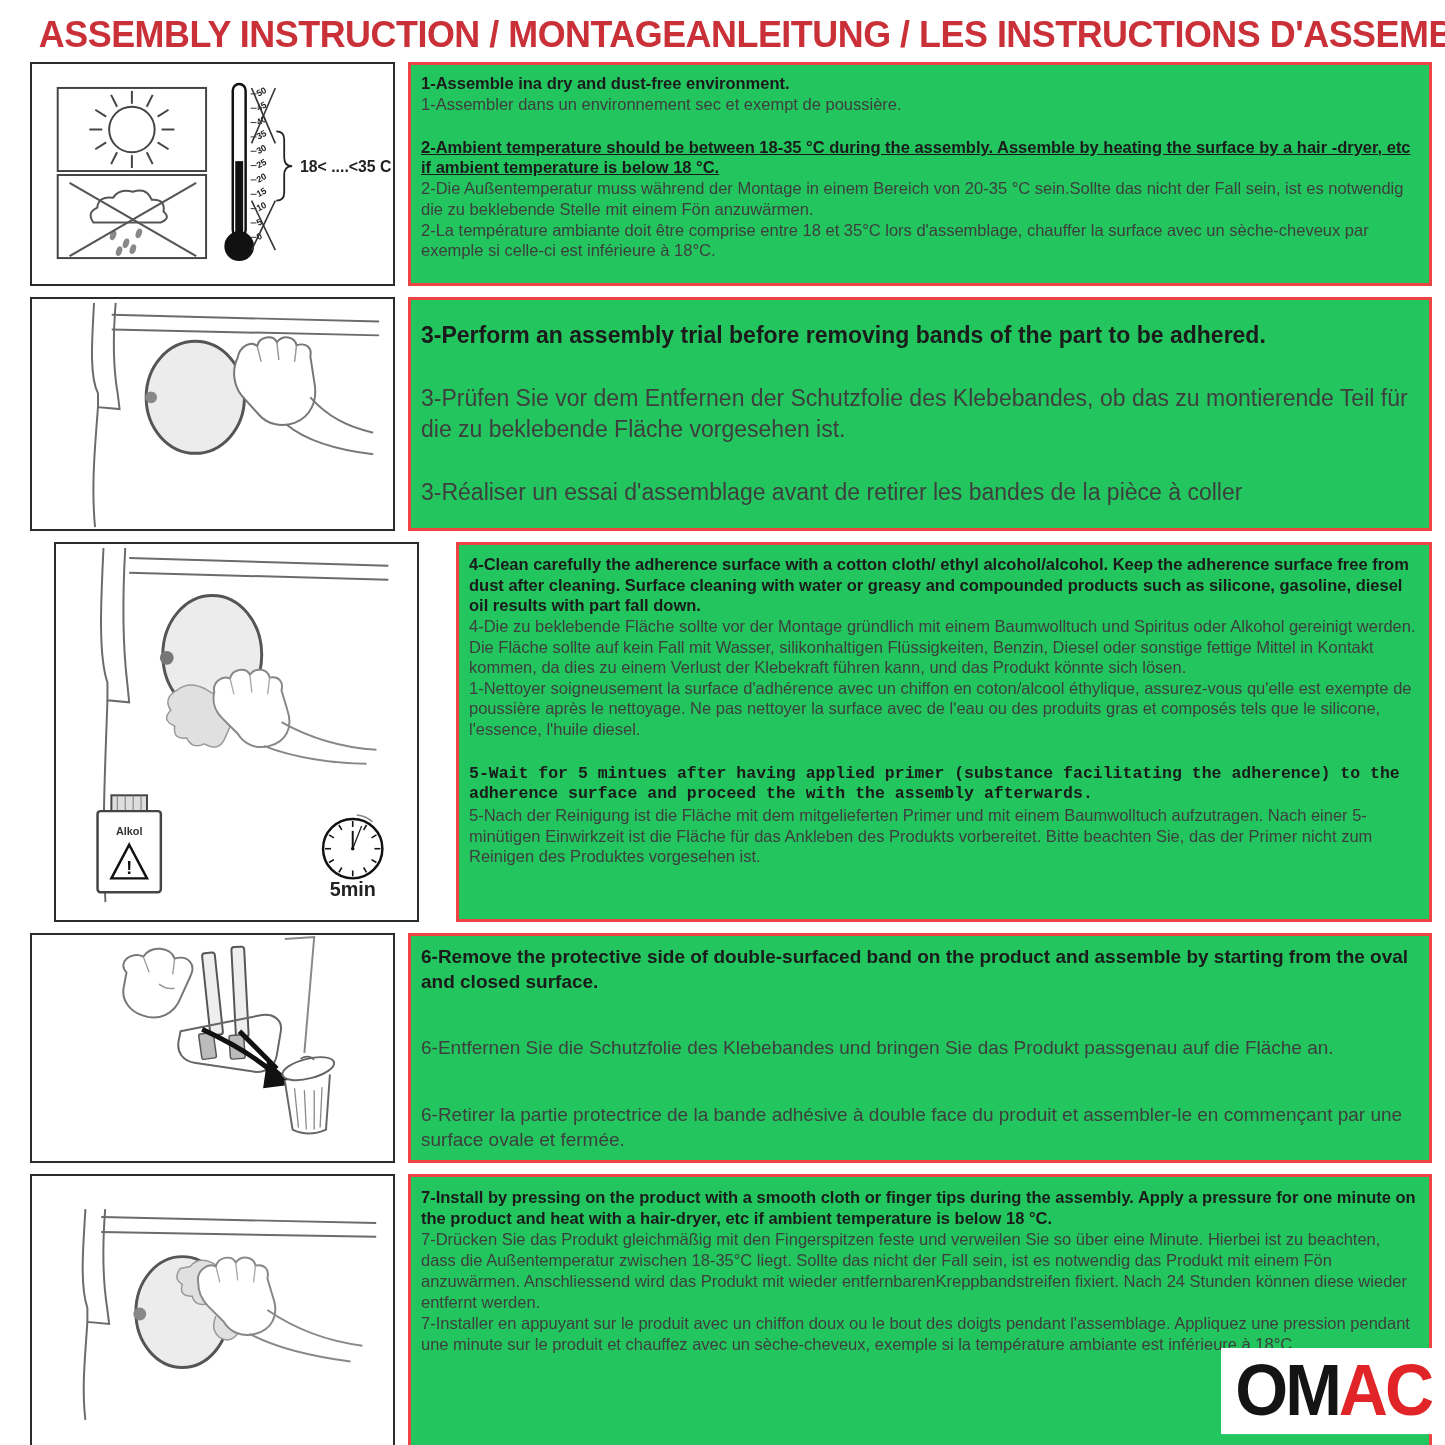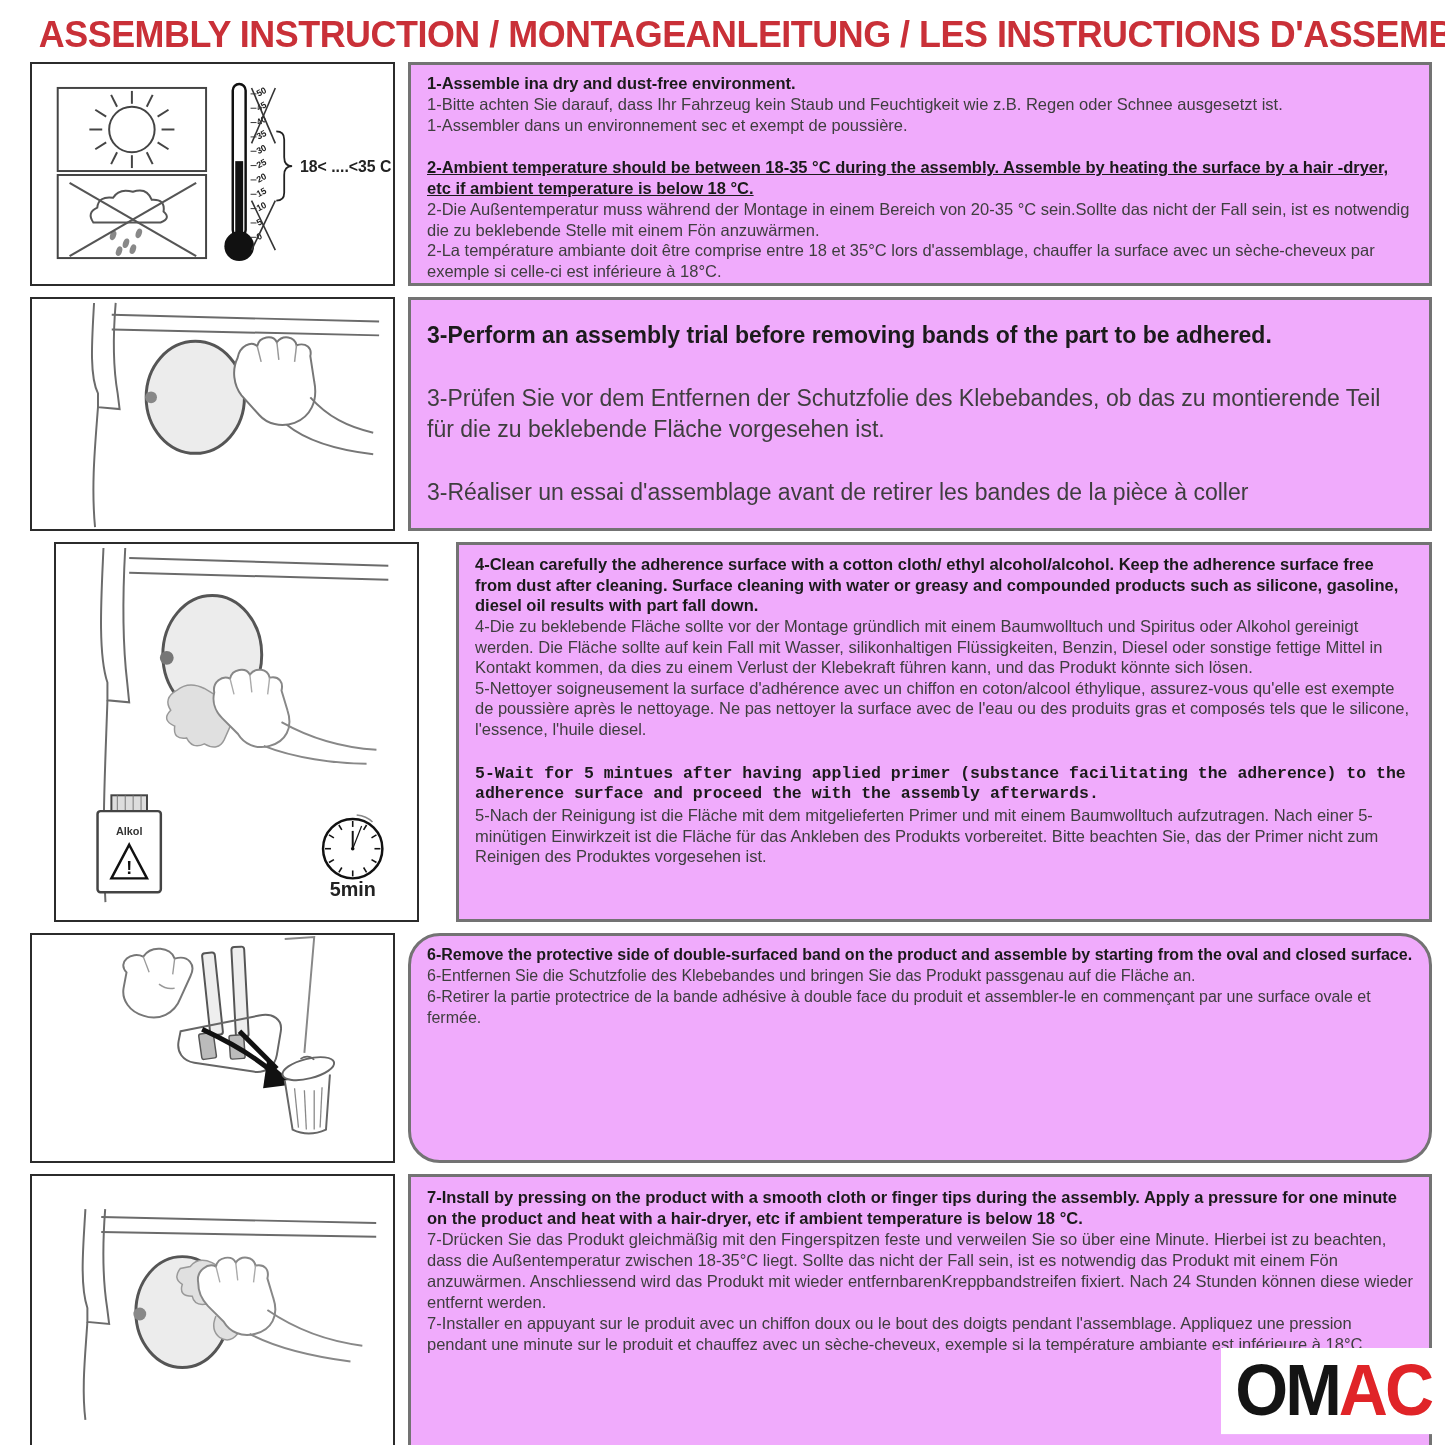--- a/index.html
+++ b/index.html
@@ -4,36 +4,36 @@
 <style>
   html,body{margin:0;padding:0;background:#fff;}
   .page{position:relative;width:1445px;height:1445px;background:#fff;overflow:hidden;
         font-family:"Liberation Sans",sans-serif;color:#222;}
   h1.title{margin:0;padding:14px 0 6px 40px;font-size:37px;font-weight:bold;
         letter-spacing:-0.5px;color:#c9303а;}
   h1.title{color:#c93038;transform:scaleX(.97);transform-origin:left center;white-space:nowrap;}
   .row{display:flex;gap:13px;margin:0 13px 11px 30px;}
   .illus{flex:none;width:365px;border:2px solid #2b2b2b;background:#fff;box-sizing:border-box;}
   .illus svg{display:block;width:100%;height:100%;}
-  .tbox{flex:1;border:3px solid #737373;background:#f0abfc;box-sizing:border-box;
-        padding:8px 16px;overflow:hidden;}
+  .tbox{flex:1;border:3px solid #ef4444;background:#22c55e;box-sizing:border-box;
+        padding:8px 10px;overflow:hidden;}
   .tbox p{margin:0;}
   .b{font-weight:bold;color:#1b1b1b;}
   .n{font-weight:normal;color:#3e3e3e;}
   .r1 .illus,.r1 .tbox{height:224px;}
   .r2 .illus,.r2 .tbox{height:234px;gap:32px;}
   .r3 .illus,.r3 .tbox{height:380px;margin-left:24px;}
   .r4 .illus,.r4 .tbox{height:230px;}
   .r5 .illus,.r5 .tbox{height:279px;}
   .t1{font-size:16.5px;line-height:1.26;}
   .t1 .gap{margin-top:22px;text-decoration:underline;}
   .t2{font-size:23px;line-height:1.34;display:flex;flex-direction:column;justify-content:center;}
   .t3{font-size:16.5px;line-height:1.25;padding-top:9px;}
   .t3 .gap{margin-top:24px;font-family:Liberation Mono, monospace;}
-  .t4{font-size:16px;line-height:1.32;display:flex;flex-direction:column;justify-content:flex-start;border-radius:32px;}
+  .t4{font-size:19px;line-height:1.32;display:flex;flex-direction:column;justify-content:space-between;}
   .t5{font-size:16.5px;line-height:1.27;padding-top:10px;}
   .logo{position:absolute;right:12px;top:1348px;background:#fff;padding:0 2px 0 14px;
         font-weight:900;font-size:68px;letter-spacing:-3px;line-height:1.2;
         transform:scaleY(1.05);transform-origin:center top;white-space:nowrap;}
   .lg-black{color:#141414;}
   .lg-red{color:#e02428;}
   .ln{stroke:#6b6b6b;stroke-width:2;fill:none;}
   .ink{stroke:#444;fill:none;}
 </style>
 </head>
@@ -115,21 +115,20 @@
             <line x1="222" y1="136" x2="246" y2="186"></line>
               <line x1="246" y1="136" x2="222" y2="186"></line>
           </g>
           <path d="M247,66 Q255,66 255,74 L255,92 Q255,101 263,101 Q255,101 255,110 L255,128 Q255,136 247,136" stroke="#222" stroke-width="1.8" fill="none"></path>
           <text x="271" y="107" font-size="16" font-weight="bold" fill="#222">18&lt; ....&lt;35 C</text>
         </g>
       </svg>
     </div>
     <div class="tbox t1">
       <p class="b">1-Assemble ina dry and dust-free environment.</p>
-      <p class="n">1-Bitte achten Sie darauf, dass Ihr Fahrzeug kein Staub und Feuchtigkeit wie z.B. Regen oder Schnee ausgesetzt ist.</p>
       <p class="n">1-Assembler dans un environnement sec et exempt de poussière.</p>
       <p class="b gap">2-Ambient temperature should be between 18-35 °C  during the assembly. Assemble by heating the surface by a hair -dryer, etc if ambient temperature is below 18 °C.</p>
       <p class="n">2-Die Außentemperatur muss während der Montage in einem Bereich von 20-35 °C  sein.Sollte das nicht der Fall sein, ist es notwendig die zu beklebende Stelle mit einem Fön anzuwärmen.</p>
       <p class="n">2-La température ambiante doit être comprise entre 18 et 35°C lors d'assemblage, chauffer la surface avec un sèche-cheveux par exemple si celle-ci est inférieure à 18°C.</p>
     </div>
   </section>
 
   <section class="row r2">
     <div class="illus">
       <svg viewBox="0 0 365 234">
@@ -225,21 +224,21 @@
           <line x1="300" y1="308" x2="309" y2="285" stroke="#111" stroke-width="1.2"></line>
           <circle cx="300" cy="308" r="1.8" fill="#111"></circle>
           <path d="M304,274 Q314,275 320,281" stroke="#888" stroke-width="1.5" fill="none"></path>
           <text x="300" y="356" text-anchor="middle" font-size="20" font-weight="600" fill="#222">5min</text>
         </g>
       </svg>
     </div>
     <div class="tbox t3">
       <p class="b">4-Clean carefully the adherence surface with a cotton cloth/ ethyl alcohol/alcohol. Keep the adherence surface free from dust after cleaning. Surface cleaning with water or greasy and compounded products such as silicone, gasoline, diesel oil results with part fall down.</p>
       <p class="n">4-Die zu beklebende Fläche sollte vor der Montage gründlich mit einem Baumwolltuch und Spiritus oder Alkohol gereinigt werden. Die Fläche sollte auf kein Fall mit Wasser, silikonhaltigen Flüssigkeiten, Benzin, Diesel oder sonstige fettige Mittel in Kontakt kommen, da dies zu einem Verlust der Klebekraft führen kann, und das Produkt könnte sich lösen.</p>
-      <p class="n">5-Nettoyer soigneusement la surface d'adhérence avec un chiffon en coton/alcool éthylique, assurez-vous qu'elle est exempte de poussière après le nettoyage. Ne pas nettoyer la surface avec de l'eau ou des produits gras et composés tels que le silicone, l'essence, l'huile diesel.</p>
+      <p class="n">1-Nettoyer soigneusement la surface d'adhérence avec un chiffon en coton/alcool éthylique, assurez-vous qu'elle est exempte de poussière après le nettoyage. Ne pas nettoyer la surface avec de l'eau ou des produits gras et composés tels que le silicone, l'essence, l'huile diesel.</p>
       <p class="b gap">5-Wait for 5 mintues after having applied primer (substance facilitating the adherence) to the adherence surface and proceed the with the assembly afterwards.</p>
       <p class="n">5-Nach der Reinigung ist die Fläche mit dem mitgelieferten Primer und mit einem Baumwolltuch aufzutragen. Nach einer 5-minütigen Einwirkzeit ist die Fläche für das Ankleben des Produkts vorbereitet. Bitte beachten Sie, das der Primer nicht zum Reinigen des Produktes vorgesehen ist.</p>
     </div>
   </section>
 
   <section class="row r4">
     <div class="illus">
       <svg viewBox="0 0 365 230">
         <g>
           <path d="M95,38 C85,28 100,16 112,22 C120,10 140,12 144,24 C158,20 166,30 160,42 L150,64 C144,80 128,88 112,82 C98,78 90,66 92,54 Z" fill="#fff" stroke="#777" stroke-width="2"></path>

